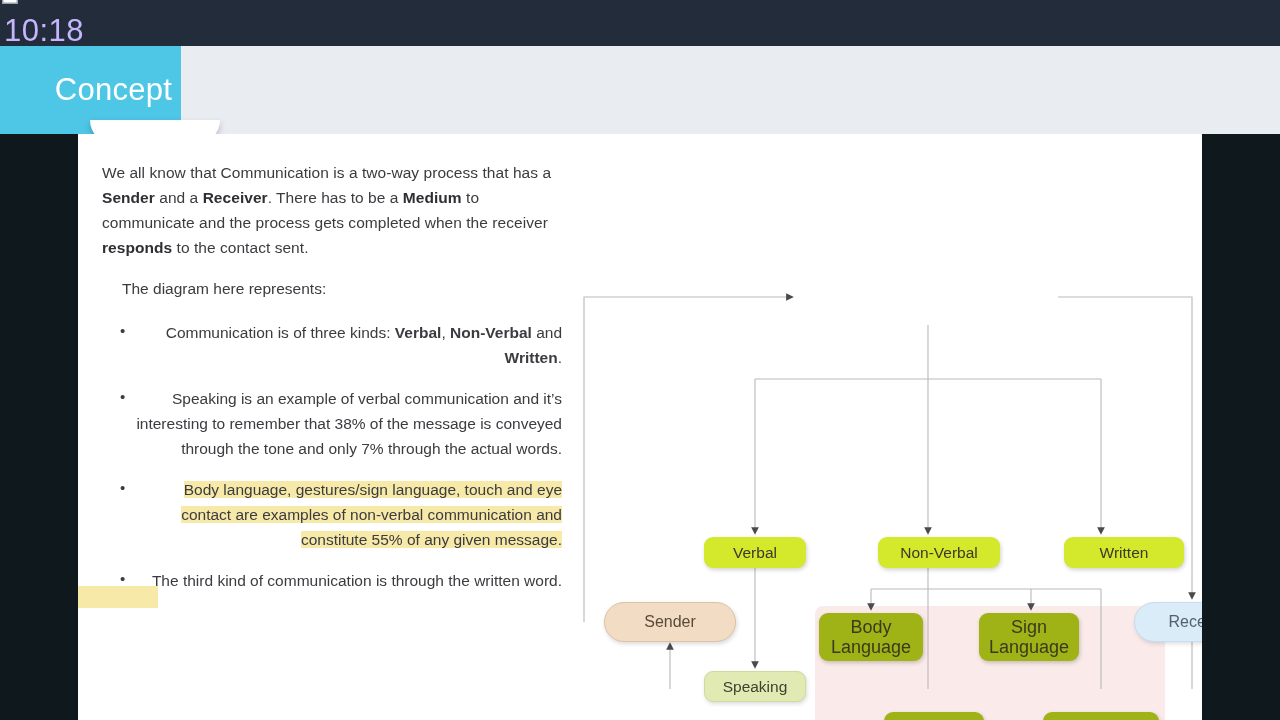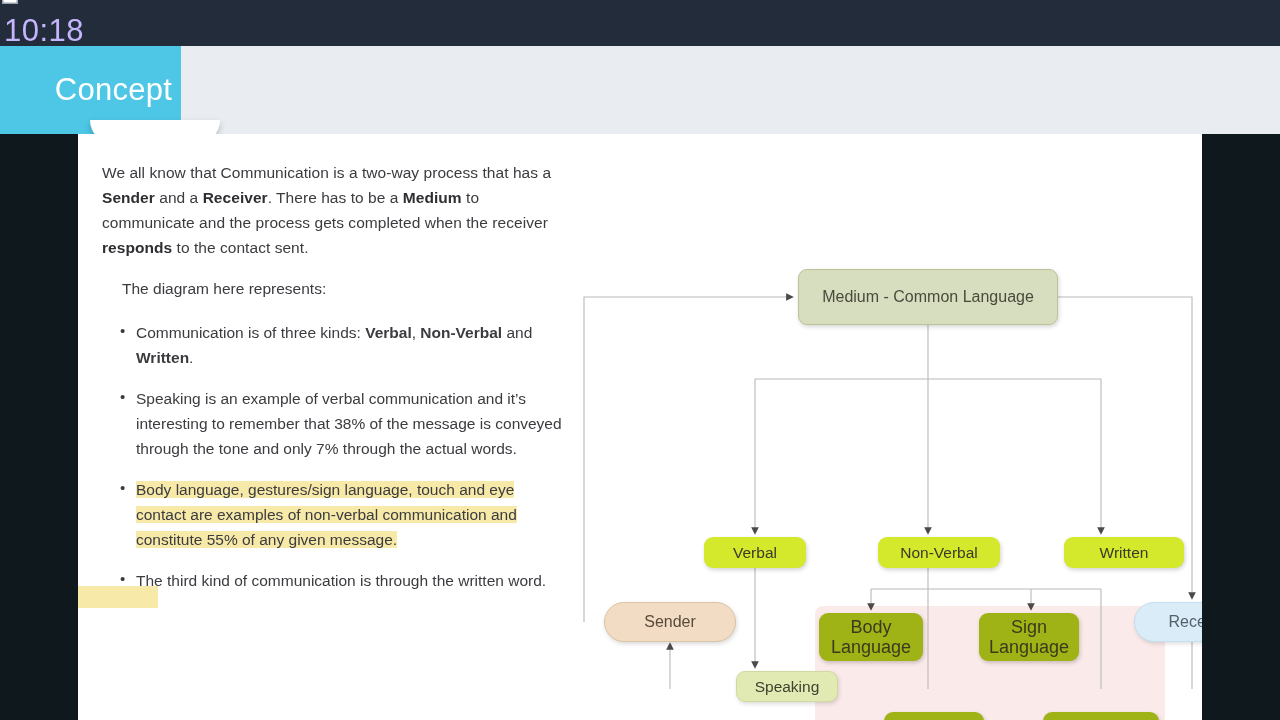--- a/index.html
+++ b/index.html
@@ -51,21 +51,21 @@
   .textcol {
     position: absolute; left: 24px; top: 26px; width: 460px;
     color: #3b3b40; font-size: 15.5px; line-height: 1.62;
     font-family: "Liberation Sans", sans-serif;
   }
   .para { margin-bottom: 16px; letter-spacing: .05px; }
   .para b { font-weight: bold; color: #2e2e33; }
   .subhead { margin: 16px 0 18px 20px; }
   ul.bullets { list-style: none; margin: 0; padding: 0; }
   ul.bullets li {
-    position: relative; padding-left: 34px; margin-bottom: 16px;
+    position: relative; padding-left: 34px; margin-bottom: 16px; text-align: right;
   }
   ul.bullets li::before {
     content: "\2022"; position: absolute; left: 18px; top: -1px;
     color: #3b3b40; font-size: 15px;
   }
   li.hl .hl-line { background: #f7e9a8; }
   .hl-line { display: inline; }
 
   
   .hl-strip-left {
@@ -95,21 +95,21 @@
   }
   .n-verbal    { left: 126px; top: 268px; width: 102px; }
   .n-nonverbal { left: 300px; top: 268px; width: 122px; }
   .n-written   { left: 486px; top: 268px; width: 120px; }
 
   .n-soft {
     height: 31px; background: #e2eab4; border: 1px solid #cfd9a0; border-radius: 9px;
     font-size: 15.5px; color: #41412f;
     box-shadow: 1px 2px 4px rgba(0,0,0,.14);
   }
-  .n-speaking { left: 126px; top: 402px; width: 102px; margin-left: 32px; }
+  .n-speaking { left: 126px; top: 402px; width: 102px; }
 
   .n-dark {
     background: #9fb316; border-radius: 9px; font-size: 18px; color: #3a3a1e;
     box-shadow: 1px 2px 4px rgba(0,0,0,.2);
   }
   .n-body  { left: 241px; top: 344px; width: 104px; height: 48px; }
   .n-sign  { left: 401px; top: 344px; width: 100px; height: 48px; }
   .n-touch { left: 306px; top: 443px; width: 100px; height: 32px; }
   .n-eye   { left: 465px; top: 443px; width: 116px; height: 32px; }
 
@@ -222,21 +222,20 @@
           <path d="M453,320 L523,320"></path>
 
           <path d="M480,28 L614,28 L614,327" marker-end="url(#ah)"></path>
 
           <path d="M614,373 L614,528 L393,528" marker-end="url(#ah)"></path>
 
           <path d="M255,528 L92,528 L92,377" marker-end="url(#ah)"></path>
         </g>
       </svg>
 
-      <div class="node n-medium">Medium - Common Language</div>
       <div class="node n-kind n-verbal">Verbal</div>
       <div class="node n-kind n-nonverbal">Non-Verbal</div>
       <div class="node n-kind n-written">Written</div>
       <div class="node n-soft n-speaking">Speaking</div>
 
       <div class="node n-dark n-body" style="white-space:pre-line;">Body
 Language</div>
       <div class="node n-dark n-sign" style="white-space:pre-line;">Sign
 Language</div>
       <div class="node n-dark n-touch">Touch</div>

